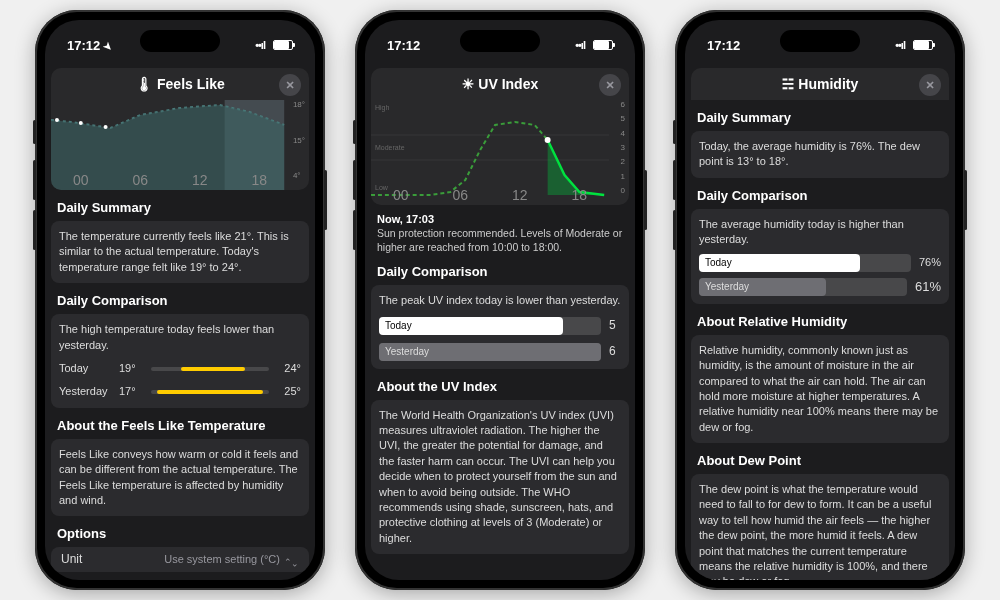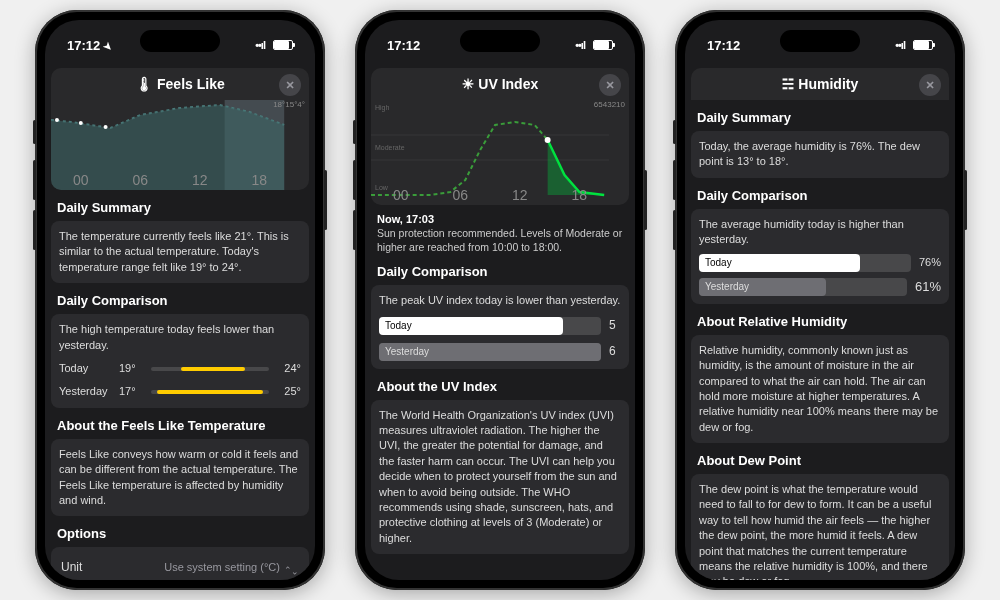--- a/index.html
+++ b/index.html
@@ -145,21 +145,21 @@
     display: flex;
     justify-content: space-around;
     font-size: 14px;
     color: #888;
   }
   .y-ticks {
     position: absolute;
     right: 4px;
     top: 0; bottom: 10px;
     display: flex;
-    flex-direction: row;
+    flex-direction: column;
     justify-content: space-between;
     font-size: 8px;
     color: #888;
   }
   .y-labels {
     position: absolute;
     left: 4px;
     top: 4px; bottom: 14px;
     display: flex;
     flex-direction: column;
@@ -294,21 +294,21 @@
               <div class="comp-bar-fill" style="left:5%;width:90%"></div>
             </div>
           <span class="comp-high">25°</span>
         </div>
       </div>
 
       <div class="section-title">About the Feels Like Temperature</div>
       <div class="card">Feels Like conveys how warm or cold it feels and can be different from the actual temperature. The Feels Like temperature is affected by humidity and wind.</div>
 
       <div class="section-title">Options</div>
-      <div class="card options-row" style="padding:12px 10px">
+      <div class="card options-row" style="padding:4px 10px">
         <span>Unit</span>
         <span class="selector">
           <span>Use system setting (°C)</span>
           <span class="chevron"></span>
         </span>
       </div>
     </div>
   </div>
 </div>
 

